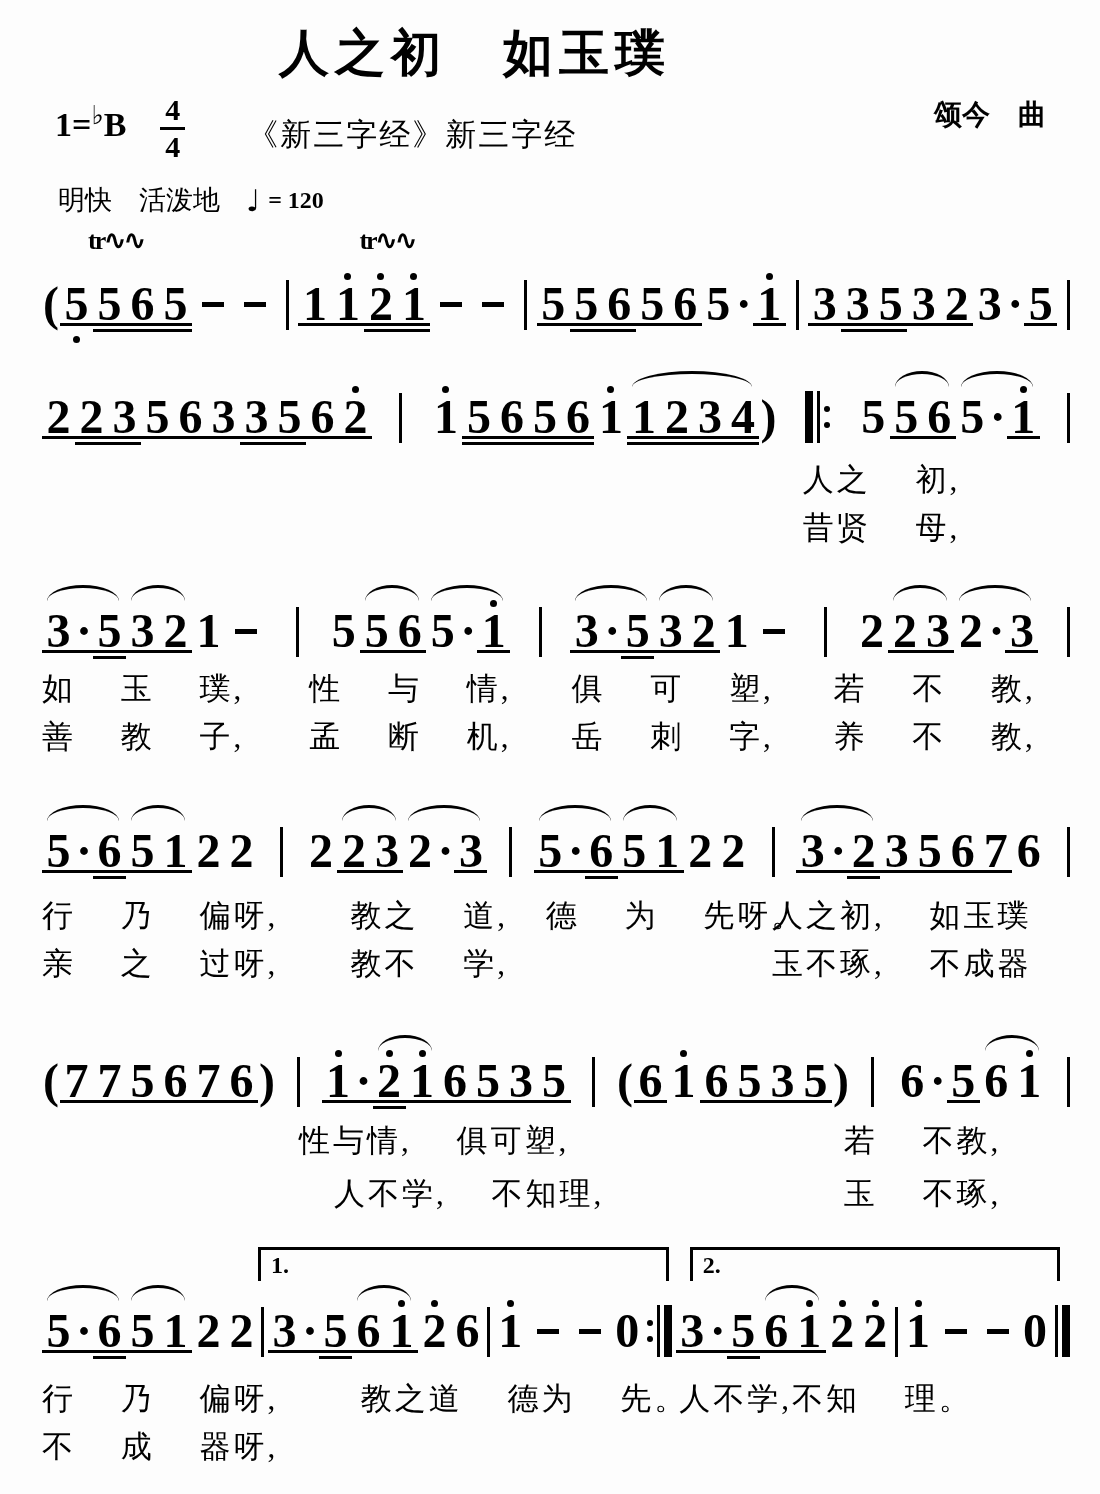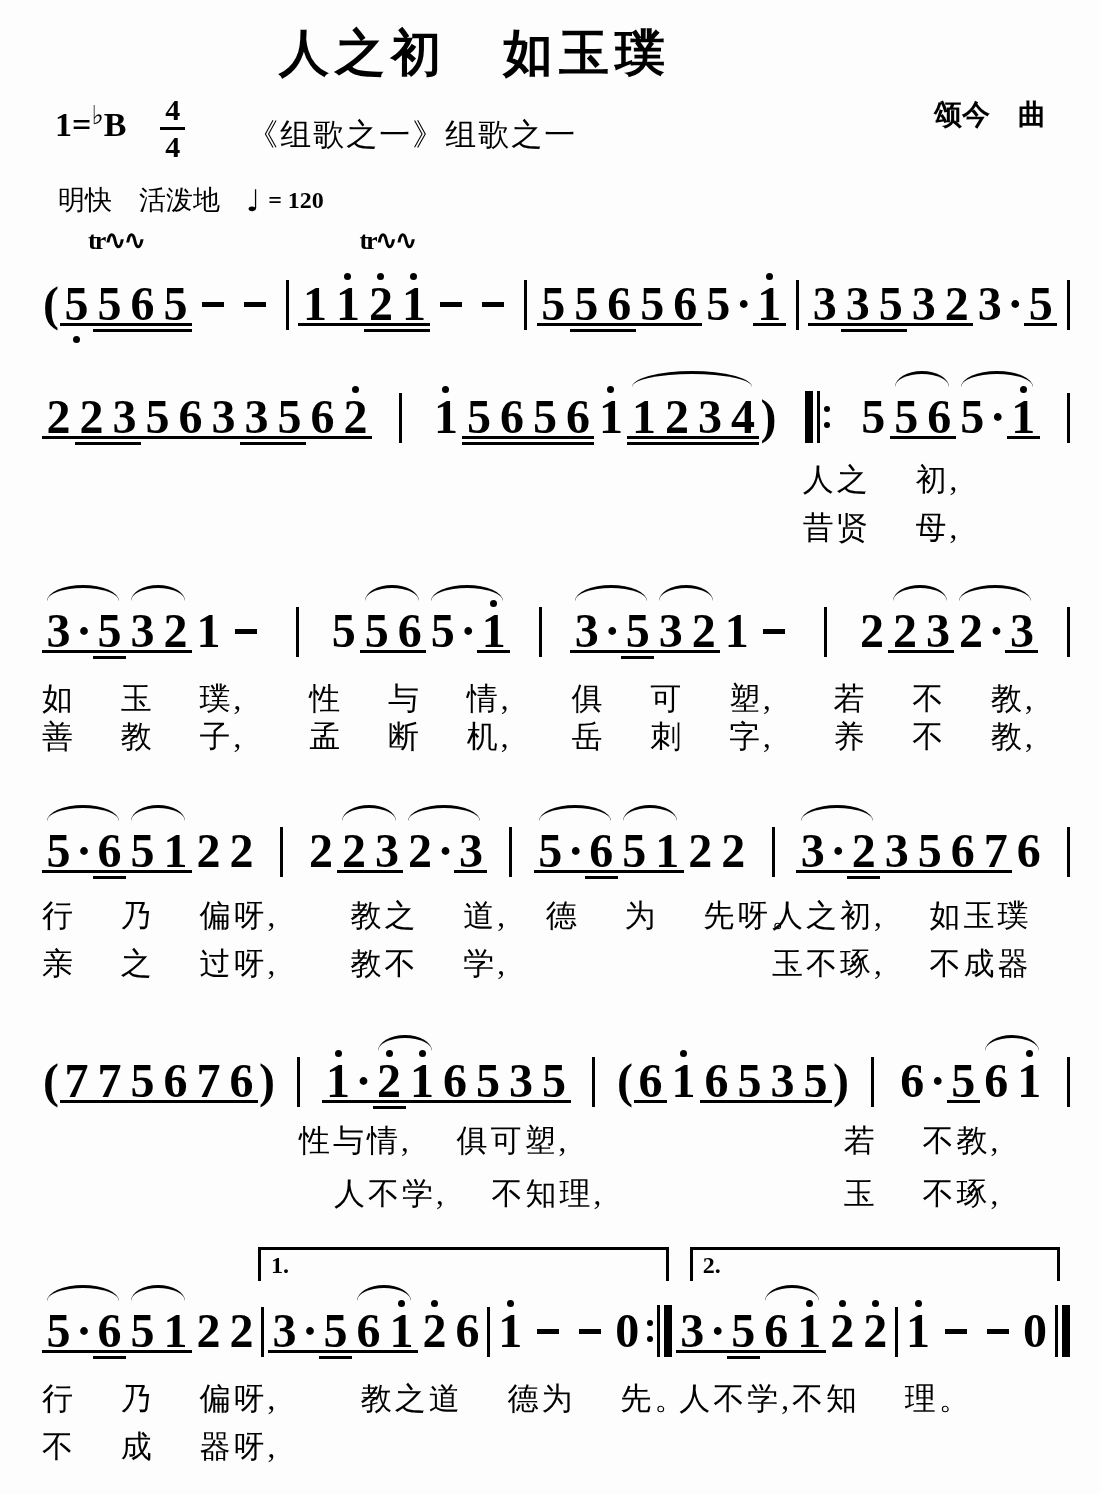--- a/index.html
+++ b/index.html
@@ -57,21 +57,21 @@
 <body>
 
 <div class="title">人之初　如玉璞</div>
 
 <div class="meta">
   <div class="key"><span>1=</span><span class="flat">♭</span><span>B</span></div>
   <div class="meter">
     <span class="mtop">4</span>
     <span class="mbot">4</span>
   </div>
-  <div class="subtitle">《组歌之一》组歌之一</div>
+  <div class="subtitle">《新三字经》新三字经</div>
   <div class="credits">
     <div class="row2">
       <span>颂</span>
       <span>今　曲</span>
     </div>
   </div>
 </div>
 
 <div class="tempo">
   <span>明快　活泼地</span>
@@ -224,21 +224,21 @@
         <div class="measure">
           <span class="tok"><span>2</span></span>
           <span class="tok"><span>2</span><i class="l1"></i><i class="arc" style="width: 54px;"></i></span>
           <span class="tok"><span>3</span><i class="l1"></i></span>
           <span class="tok"><span>2</span><i class="arc" style="width: 72px;"></i></span>
           <span class="tok narrow"><span>·</span></span>
           <span class="tok"><span>3</span><i class="l1"></i></span>
         </div>
         <div class="bar"></div>
       </div>
-      <div class="lyrics" style="top: 75px;">
+      <div class="lyrics" style="top: 65px;">
         <span class="lyr" style="left: 0%;">如 玉 璞,</span>
         <span class="lyr" style="left: 26%;">性 与 情,</span>
         <span class="lyr" style="left: 51.5%;">俱 可 塑,</span>
         <span class="lyr" style="left: 77%;">若 不 教,</span>
       </div>
       <div class="lyrics" style="top: 113px;">
         <span class="lyr" style="left: 0%;">善 教 子,</span>
         <span class="lyr" style="left: 26%;">孟 断 机,</span>
         <span class="lyr" style="left: 51.5%;">岳 刺 字,</span>
         <span class="lyr" style="left: 77%;">养 不 教,</span>

